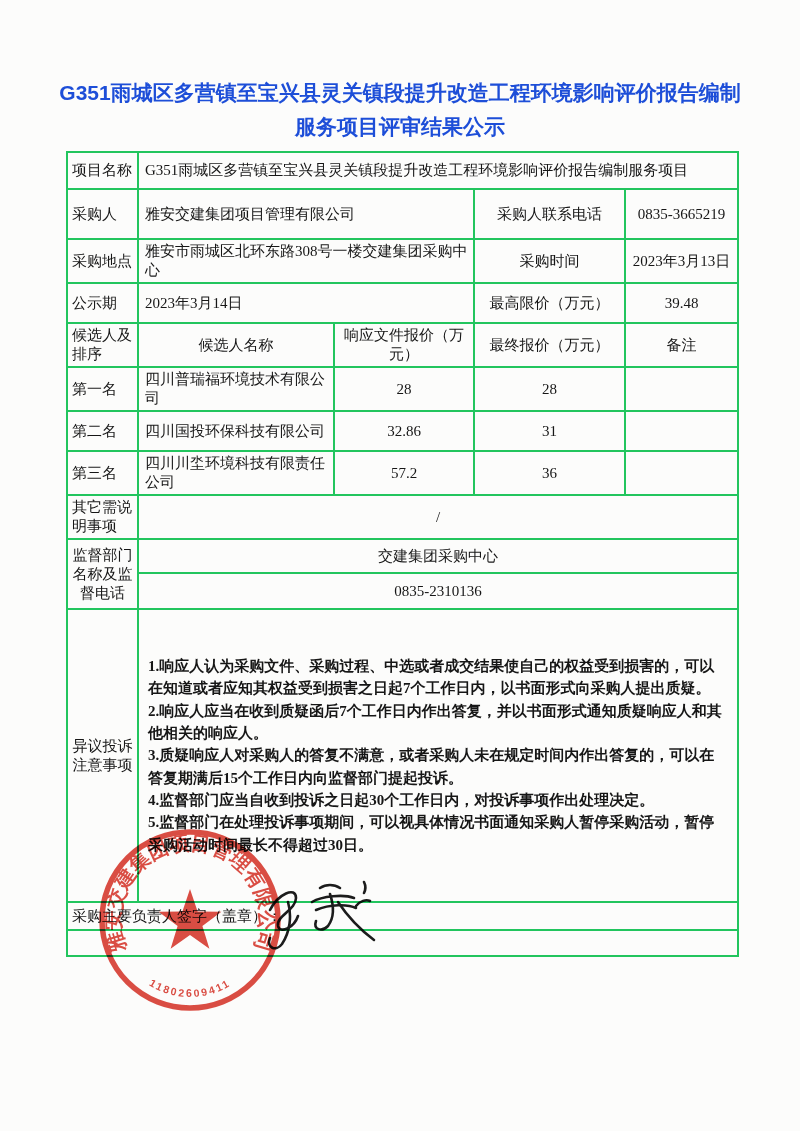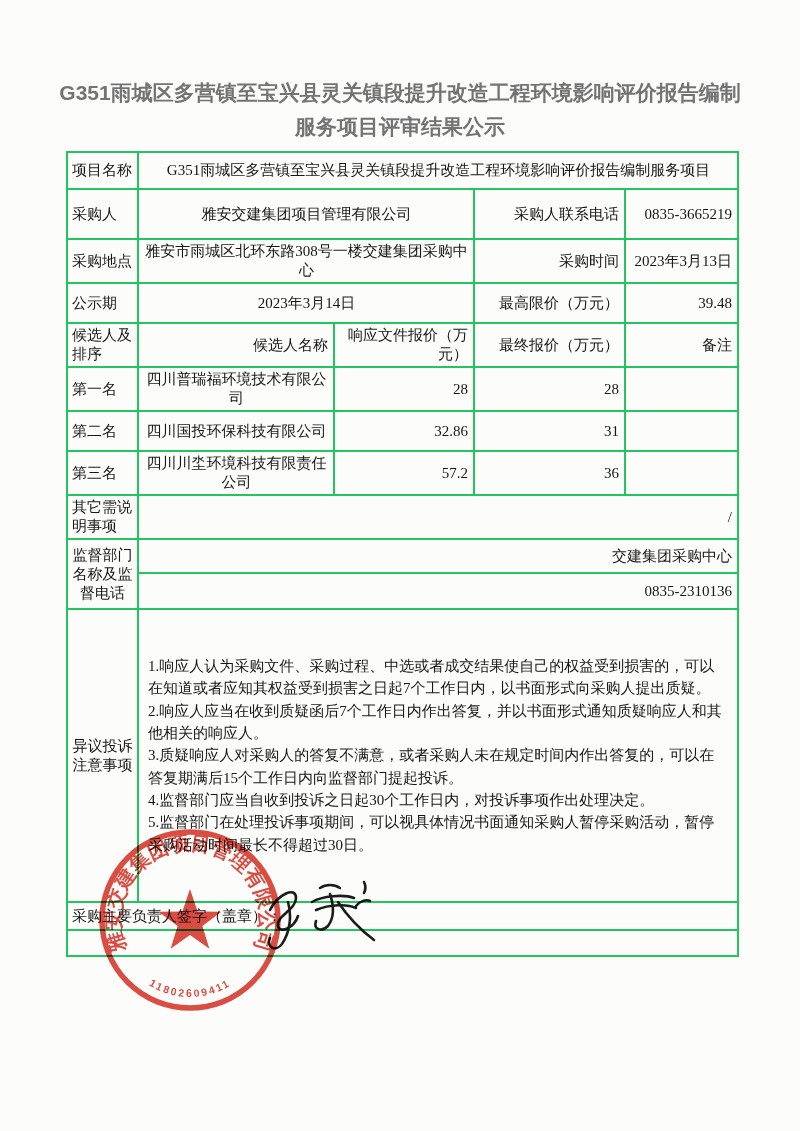--- a/index.html
+++ b/index.html
@@ -5,37 +5,37 @@
   * { margin:0; padding:0; box-sizing:border-box; }
   html,body { background:#e9e9e9; }
   .page {
     position:relative; width:800px; height:1131px; margin:0 auto;
     background:#fcfcfb; overflow:hidden;
     font-family:"Liberation Serif", serif; color:#161616;
   }
   .title {
     position:absolute; left:55px; top:76px; width:690px;
     text-align:center; font-weight:bold; font-size:21px; line-height:34px;
-    font-family:"Liberation Sans", sans-serif; color:#737373;
+    font-family:"Liberation Sans", sans-serif; color:#1d4ed8;
   }
   table.doc {
     position:absolute; left:66px; top:151px; width:671px;
     border-collapse:collapse; table-layout:fixed;
     font-size:15px; line-height:19px;
   }
   td { border:2px solid #22c55e; padding:2px 5px; vertical-align:middle; overflow:hidden; word-break:break-all; }
   .lab { text-align:left; padding-left:4px; }
   .labc { text-align:center; padding-left:2px; padding-right:2px; }
-  .c { text-align:right;font-family:Liberation Serif, serif; }
-  .v { text-align:center; padding-left:6px;border-radius:14px; }
+  .c { text-align:center;font-family:Liberation Serif, serif; }
+  .v { text-align:left; padding-left:6px;border-radius:14px; }
   tr.r37{height:37px} tr.r45{height:50px} tr.r44{height:44px} tr.r40{height:40px}
   tr.r49{height:44px} tr.r43{height:43px} tr.r29{height:29px} tr.r34{height:34px}
   tr.r48{height:36px} tr.r293{height:293px} tr.rsig{height:28px} tr.r26{height:26px}
   .notes { padding:4px 4px; }
-  .note { font-size:15px; line-height:22.3px; text-align:left; word-break:break-all; }
+  .note { font-size:15px; line-height:22.3px; text-align:left; word-break:break-all;font-weight:bold; }
   .sig-label { padding-left:4px; }
   .stamp {
     position:absolute; left:80px; top:810px; width:220px; height:220px;
     mix-blend-mode:multiply; opacity:.88; pointer-events:none;
   }
   .signature {
     position:absolute; left:258px; top:870px; width:140px; height:92px;
     mix-blend-mode:multiply; pointer-events:none;
   }
 </style>

